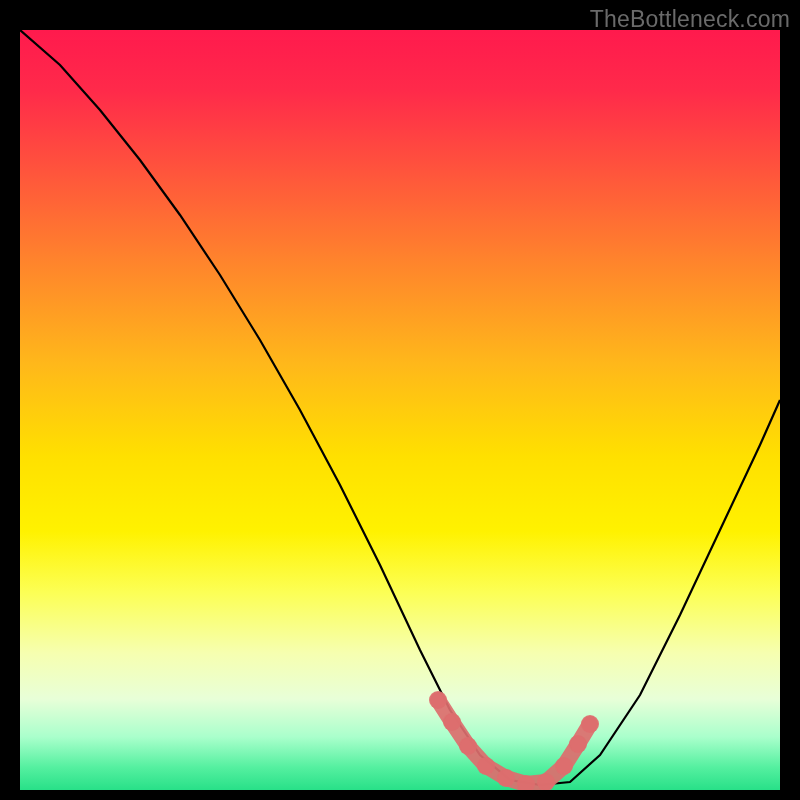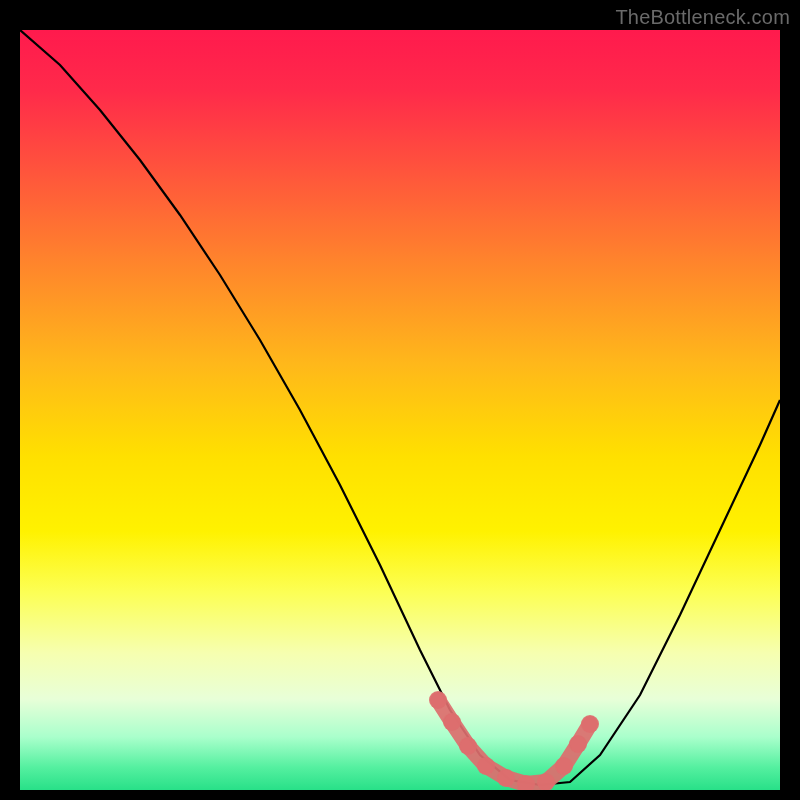--- a/index.html
+++ b/index.html
@@ -9,21 +9,21 @@
     background: #000;
     position: relative;
     font-family: Arial, sans-serif;
     overflow: hidden;
   }
   .watermark {
     position: absolute;
     top: 6px;
     right: 10px;
     color: #6a6a6a;
-    font-size: 20px;
+    font-size: 23px;
     font-weight: 500;
     z-index: 10;
     letter-spacing: 0.2px;
   }
   .plot-area {
     position: absolute;
     left: 20px;
     top: 30px;
     width: 760px;
     height: 760px;

